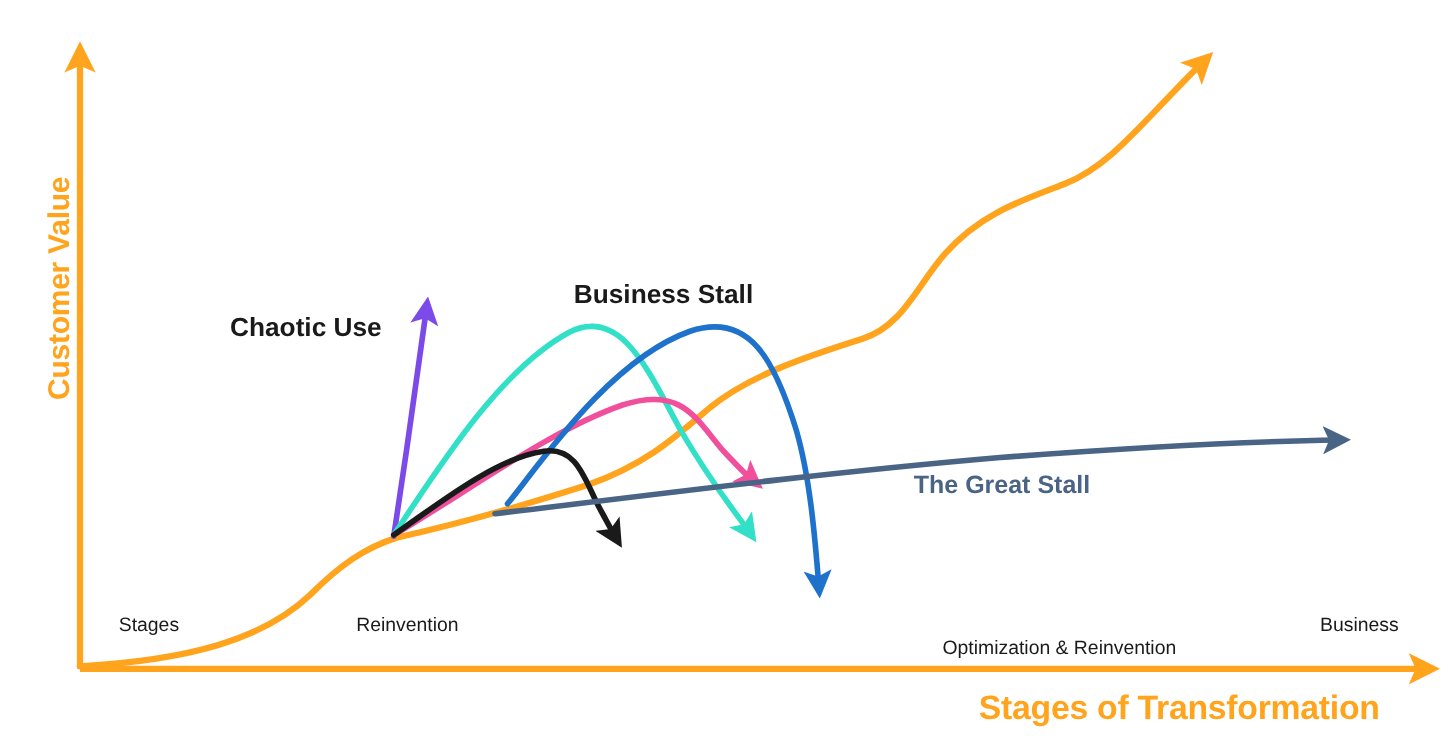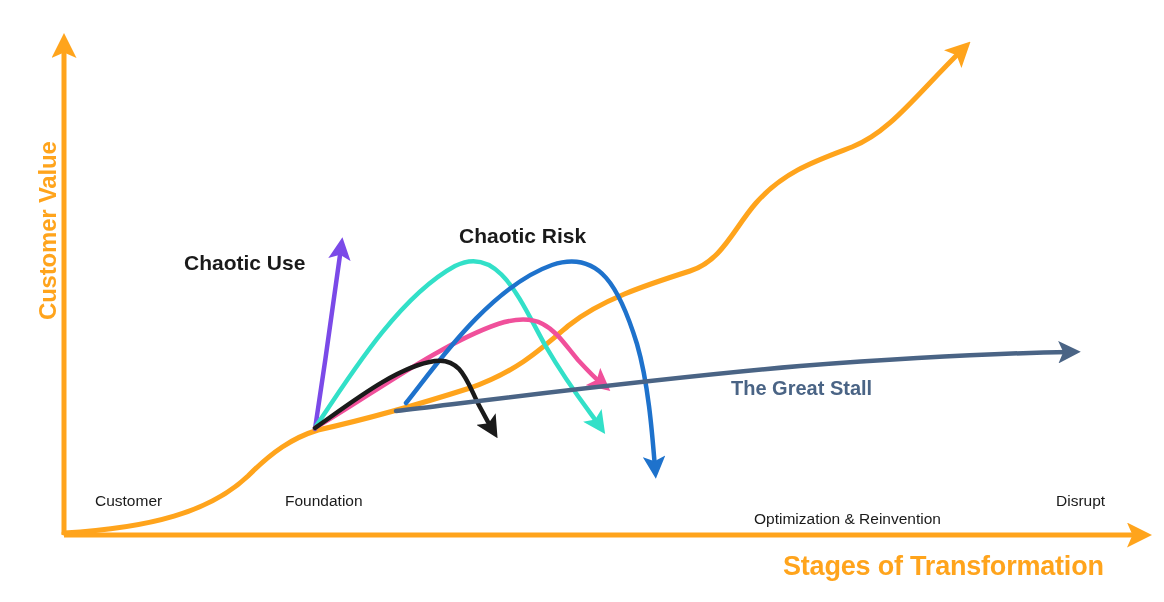--- a/index.html
+++ b/index.html
@@ -144,28 +144,28 @@
 
     <path d="M396,411
              C 520,396 660,378 800,366
              C 920,357 1010,353 1070,352" stroke="#4A6485" stroke-width="4.5" fill="none" stroke-linecap="round" marker-end="url(#ah-slate)"></path>
   </svg>
 
   <div class="axis-title" id="y-axis-title">Customer Value</div>
 
   <div class="axis-title" id="x-axis-title">Stages of Transformation</div>
 
-  <div class="stage-label" style="left:95px; top:492px;">Customer</div>
+  <div class="stage-label" style="left:95px; top:492px;">Stages</div>
 
-  <div class="stage-label" style="left:285px; top:492px;">Foundation</div>
+  <div class="stage-label" style="left:285px; top:492px;">Reinvention</div>
 
 
   <div class="stage-label" style="left:754px; top:492px;margin-top:18px;">Optimization &amp; Reinvention</div>
 
-  <div class="stage-label" style="left:1056px; top:492px;">Disrupt</div>
+  <div class="stage-label" style="left:1056px; top:492px;">Business</div>
 
   <div class="annot" id="annot-chaotic-use">Chaotic Use</div>
 
-  <div class="annot" id="annot-business-risk">Chaotic Risk</div>
+  <div class="annot" id="annot-business-risk">Business Stall</div>
 
   <div class="annot" id="annot-great-stall">The Great Stall</div>
 
 </div>
 
 </body></html>

